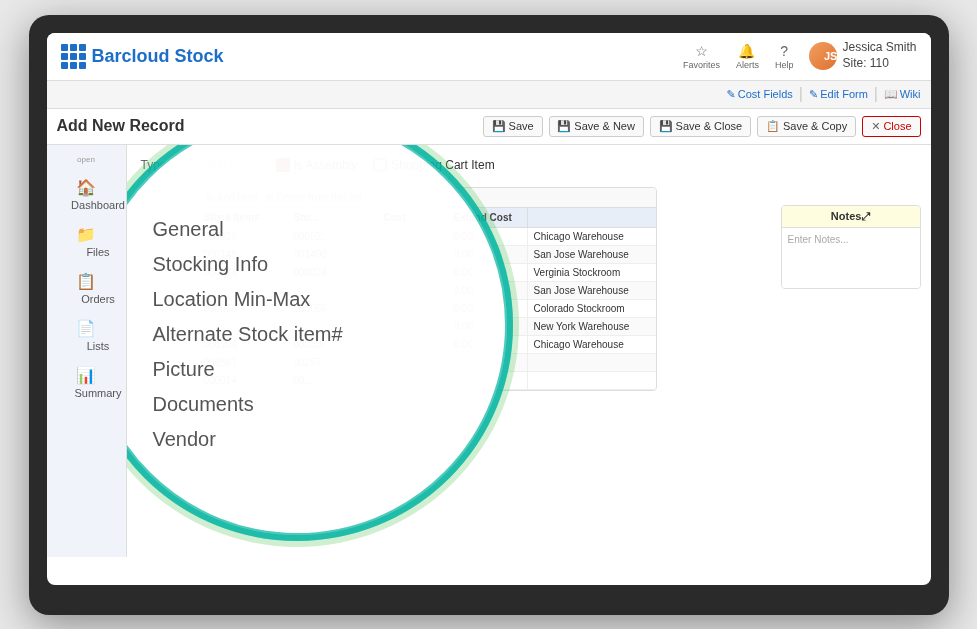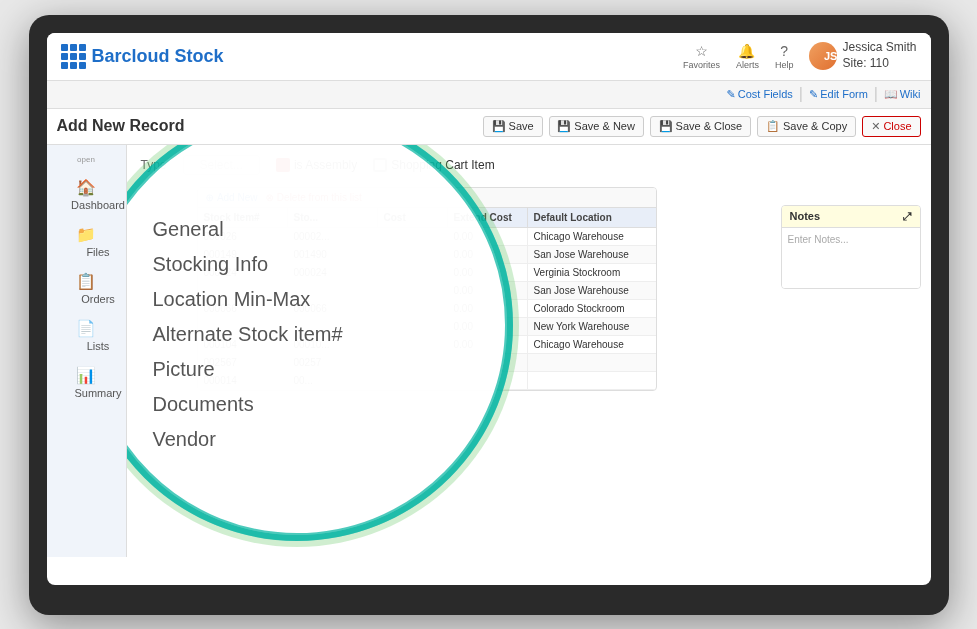--- a/index.html
+++ b/index.html
@@ -301,21 +301,21 @@
     }
     .notes-header {
       background: #fffde0;
       padding: 4px 8px;
       font-weight: bold;
       font-size: 11px;
       color: #333;
       border-bottom: 1px solid #ddd;
       display: flex;
       align-items: center;
-      justify-content: space-between;
+      justify-content: center;
     }
     .notes-input-area {
       padding: 6px;
       font-size: 10px;
       color: #aaa;
       background: #fff;
       min-height: 60px;
     }
     .notes-history-btn {
       background: #fffde0;
@@ -506,21 +506,20 @@
             <span class="table-btn" style="color:#cc4444;">
               <span>⊗</span>
               <span>Delete from this list</span>
             </span>
           </div>
           <div class="table-header">
             <div class="th-cell">Stock Item#</div>
             <div class="th-cell">Sto...</div>
             <div class="th-cell">Cost</div>
             <div class="th-cell">Extend Cost</div>
-            <div class="th-cell">Default Location</div>
           </div>
 
           <div id="table-body">
               <div class="table-row-grid">
     <div class="td-cell">000026</div>
     <div class="td-cell">00002...</div>
     <div class="td-cell"></div>
     <div class="td-cell">0.00</div>
     <div class="td-cell">Chicago Warehouse</div>
   </div>

